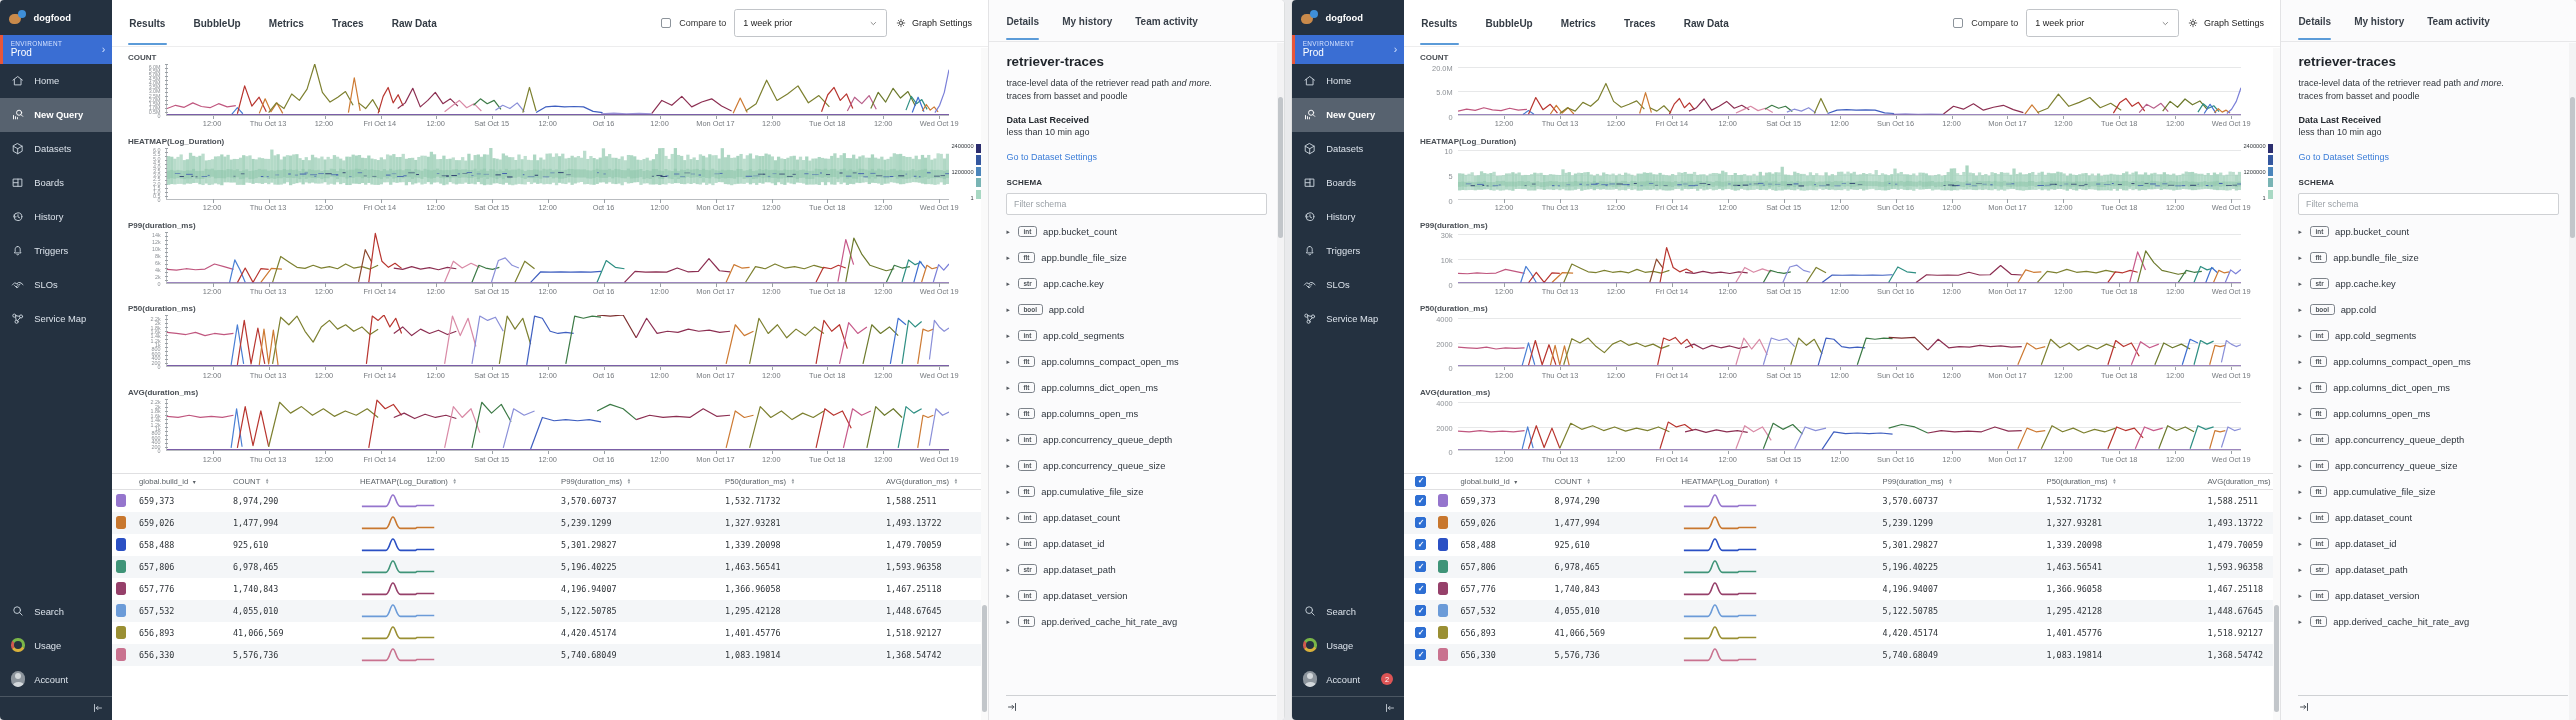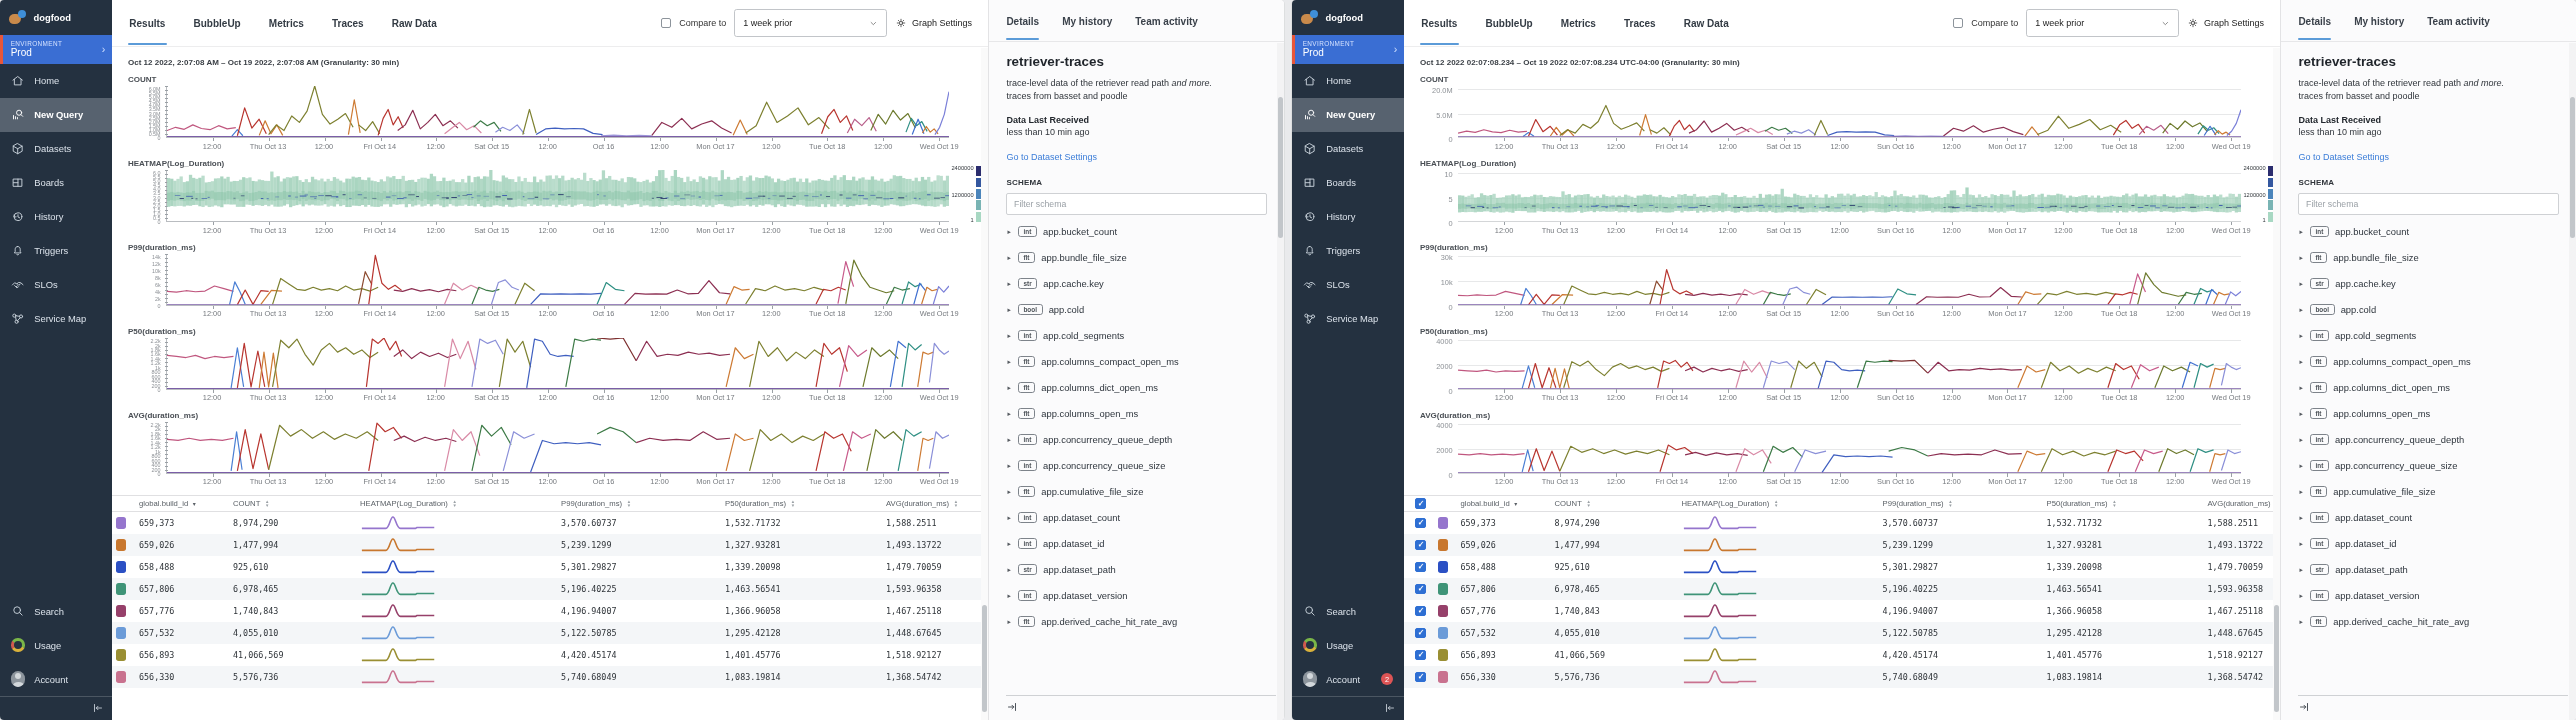--- a/index.html
+++ b/index.html
@@ -100,21 +100,21 @@
   .dbody { padding:12px 17.4px 0; overflow:hidden; flex:1; }
   .dtitle { font-size:13.4px; font-weight:bold; color:#1f242a; margin-bottom:8px; }
   .ddesc { font-size:9px; color:#30353b; line-height:1.45; }
   .ddesc i { font-style:italic; }
   .dlr-label { font-size:9px; font-weight:bold; color:#23282e; margin-top:12px; }
   .dlr-value { font-size:9px; color:#30353b; margin-top:2px; }
   .dlink { font-size:9px; color:#3b7dd8; margin-top:14.8px; cursor:pointer; }
   .schema-h { font-size:8px; font-weight:bold; color:#30353b; margin-top:16px; letter-spacing:0.2px; }
   .filter { margin-top:6px; width:100%; height:22px; border:0.7px solid #cfd1d4; border-radius:2px; background:#fff; font-size:8.7px; padding:0 6.7px; color:#333; font-family:"Liberation Sans", sans-serif; }
   .filter::placeholder { color:#9aa0a6; }
-  .slist { margin-top:4px;text-align:center; }
+  .slist { margin-top:4px; }
   .srow { height:26px; display:flex; align-items:center; gap:6px; cursor:pointer; }
   .caret { color:#555a60; font-size:6.7px; width:5.4px; flex:none; }
   .tbadge { border:1px solid #7d838a; border-radius:2.7px; font-size:6.4px; font-weight:bold; color:#4c5258; padding:0.7px 4.7px 1.3px; flex:none; }
   .sname { font-size:9.4px; color:#2e353d; white-space:nowrap; }
   .dfooter { border-top:0.7px solid #cfd1d4; height:25.5px; margin:0 8px 0 17.4px; display:flex; align-items:center; color:#2e353d; flex:none; }
   .dfooter svg { width:12px; height:12px; }
   .dscroll { position:absolute; right:0; top:43px; bottom:0; width:7.4px; background:#f3f3f4; }
   .dscroll::after { content:""; position:absolute; right:1.3px; top:54px; width:4.7px; height:141px; border-radius:2.7px; background:#c2c6ca; }
 </style>
 </head>
@@ -273,21 +273,20 @@
                   <path d="M17 12 H19.5"></path>
                   <path d="M6.7 6.7 L8.5 8.5"></path>
                   <path d="M15.5 15.5 L17.3 17.3"></path>
                   <path d="M17.3 6.7 L15.5 8.5"></path>
                   <path d="M8.5 15.5 L6.7 17.3"></path>
                 </svg></span>
               <span>Graph Settings</span>
             </div>
           </div>
         </div>
-        <div class="timerange">Oct 12 2022, 2:07:08 AM – Oct 19 2022, 2:07:08 AM (Granularity: 30 min)</div>
         <div class="charts">
           <div class="chart-block p1">
             <div class="chart-title">COUNT</div>
             <div class="plot-row">
               <div class="ylabels">
                 <span style="top: -0.5px;">6.0M</span>
                 <span style="top: 3.6px;">5.5M</span>
                 <span style="top: 7.8px;">5.0M</span>
                 <span style="top: 12px;">4.5M</span>
                 <span style="top: 16px;">4.0M</span>
@@ -1751,21 +1750,20 @@
                   <path d="M17 12 H19.5"></path>
                   <path d="M6.7 6.7 L8.5 8.5"></path>
                   <path d="M15.5 15.5 L17.3 17.3"></path>
                   <path d="M17.3 6.7 L15.5 8.5"></path>
                   <path d="M8.5 15.5 L6.7 17.3"></path>
                 </svg></span>
               <span>Graph Settings</span>
             </div>
           </div>
         </div>
-        <div class="timerange">Oct 12 2022 02:07:08.234 – Oct 19 2022 02:07:08.234 UTC-04:00 (Granularity: 30 min)</div>
         <div class="charts">
           <div class="chart-block p2">
             <div class="chart-title">COUNT</div>
             <div class="plot-row">
               <div class="ylabels">
                 <span style="top: -0.5px;">20.0M</span>
                 <span style="top: 24.4px;">5.0M</span>
                 <span style="top: 49px;">0</span>
               </div>
               <div class="canvas">

